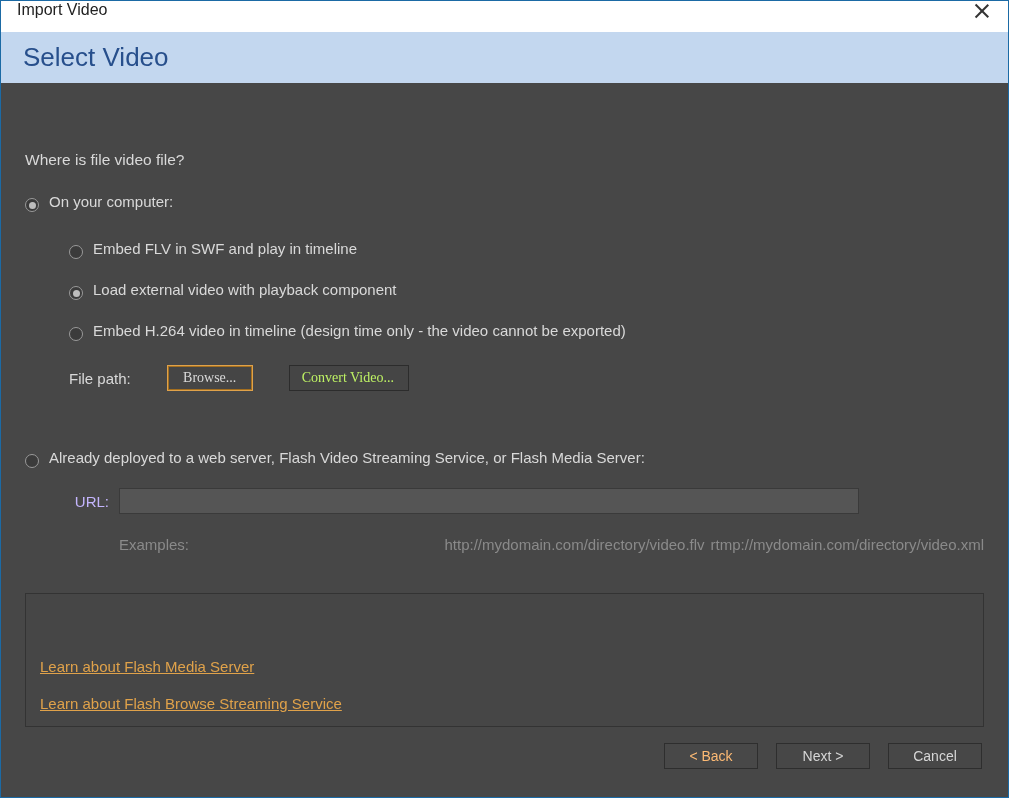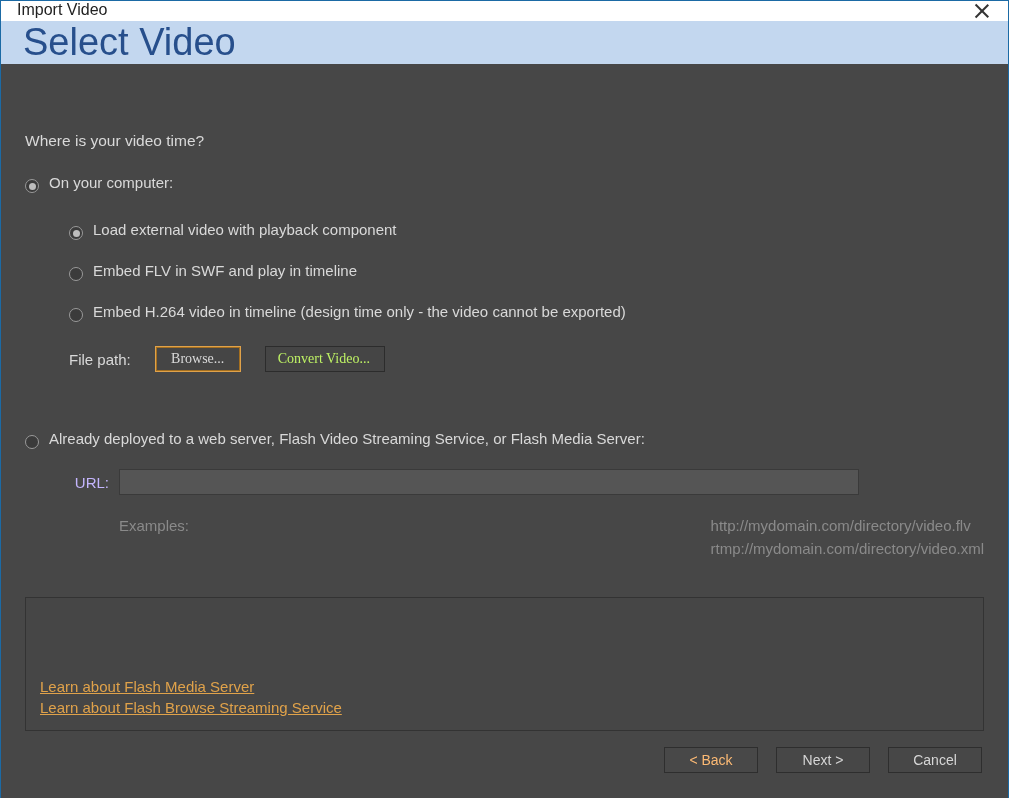--- a/index.html
+++ b/index.html
@@ -46,21 +46,21 @@
   .close-btn::after  { transform: rotate(-45deg); }
 
   .subheader {
     height: 74px;
     background: #c3d7ef;
     display: flex;
     align-items: center;
     padding-left: 22px;
   }
   .subheader-title {
-    font-size: 38px;
+    font-size: 26px;
     color: #274f8c;
     font-weight: 400;
     text-align: right;
   }
 
   .body-area {
     flex: 1;
     background: #474747;
     padding: 24px;
     color: #d9d9d9;
@@ -103,21 +103,21 @@
 
   .sub-options {
     margin-left: 44px;
     margin-top: 22px;
   }
   .sub-options .radio-row { margin-bottom: 20px; }
 
   .filepath-row {
     display: flex;
     align-items: center;
-    gap: 24px;
+    gap: 36px;
     margin-top: 4px;
     margin-left: 44px;
   }
   .filepath-label { font-size: 15px; }
 
   .btn {
     height: 26px;
     min-width: 86px;
     padding: 0 14px;
     background: #454545;
@@ -171,32 +171,32 @@
 
   .examples-row {
     display: flex;
     gap: 18px;
     margin-top: 22px;
     color: #8a8a8a;
     font-size: 15px;
     justify-content: space-between;
   }
   .examples-label { width: 82px; text-align: left; margin-left: 50px;}
-  .examples-list { display: flex; flex-direction: column; gap: 6px; }
+  .examples-list { display: flex; flex-direction: row; gap: 6px; }
 
   .info-box {
     margin-top: 40px;
     border: 1px solid #333333;
     background: #464646;
     flex: 0 0 134px;
     padding: 14px 14px;
     display: flex;
     flex-direction: column;
     justify-content: flex-end;
-    gap: 4px;
+    gap: 20px;
   }
   .link {
     color: #e0a24a;
     text-decoration: underline;
     font-size: 15px;
     cursor: pointer;
     width: fit-content;
   }
 
   .footer {
@@ -232,35 +232,35 @@
     <div class="titlebar-title">Import Video</div>
     <div class="close-btn"></div>
   </div>
 
   <div class="subheader">
     <div class="subheader-title">Select Video</div>
   </div>
 
   <div class="body-area">
 
-    <div class="prompt">Where is your video time?</div>
+    <div class="prompt">Where is file video file?</div>
 
     <div class="radio-row">
       <span class="radio selected"></span>
       <span class="radio-label">On your computer:</span>
     </div>
 
     <div class="sub-options">
       <div class="radio-row">
+        <span class="radio"></span>
+        <span class="radio-label">Embed FLV in SWF and play in timeline</span>
+      </div>
+      <div class="radio-row">
         <span class="radio selected"></span>
         <span class="radio-label">Load external video with playback component</span>
-      </div>
-      <div class="radio-row">
-        <span class="radio"></span>
-        <span class="radio-label">Embed FLV in SWF and play in timeline</span>
       </div>
       <div class="radio-row">
         <span class="radio"></span>
         <span class="radio-label">Embed H.264 video in timeline (design time only - the video cannot be exported)</span>
       </div>
     </div>
 
     <div class="filepath-row">
       <span class="filepath-label">File path:</span>
       <span class="btn highlighted">Browse...</span>

